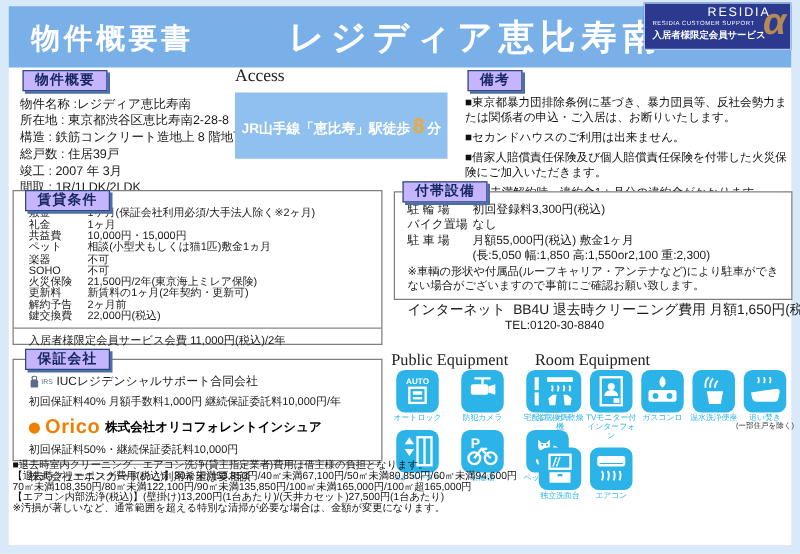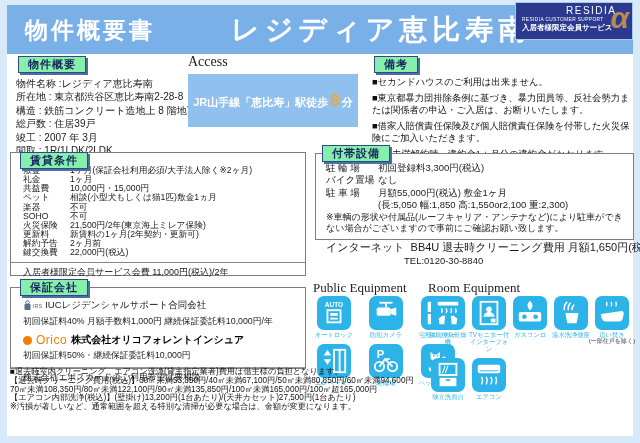--- a/index.html
+++ b/index.html
@@ -12,21 +12,21 @@
   .header-band { position:absolute; left:7px; top:5px; width:626px; height:49px; background:#7ab0e8; }
   .doc-type { position:absolute; left:18px; top:10px; font-size:23px; font-weight:bold; color:#fff; letter-spacing:3px; }
   .prop-name { position:absolute; left:224px; top:6px; font-size:28px; font-weight:bold; color:#fff; letter-spacing:5px; font-family:"Liberation Serif","DejaVu Serif",serif; white-space:nowrap; }
   .logo { position:absolute; right:7px; top:2px; width:118px; height:38px; background:#2b3a8f; border:1px solid #a9c9ec; padding:3px 5px 2px 6px; overflow:hidden; }
   .logo-brand { font-size:10px; font-weight:normal; color:#fff; letter-spacing:1.5px; line-height:10px;padding-left:44px; }
   .logo-support { font-size:4.8px; color:#fff; letter-spacing:.4px; line-height:6px; margin-top:1px; }
   .logo-service { font-size:7.5px; font-weight:bold; color:#fff; line-height:9px; margin-top:0; white-space:nowrap; }
   .logo-alpha { position:absolute; right:3px; top:-2px; font-size:30px; font-style:italic; font-weight:bold; color:#bd8f54; opacity:.95; }
 
   
-  .tab { position:absolute; background:#86efac; border:1px solid #2f4a7d; color:#14265c; font-weight:bold; font-size:11px; line-height:13px; padding:1px 9px; letter-spacing:1px; box-shadow:2px 2px 0 #4c6ea8; z-index:3; white-space:nowrap; }
+  .tab { position:absolute; background:#c4b5fd; border:1px solid #2f4a7d; color:#14265c; font-weight:bold; font-size:11px; line-height:13px; padding:1px 9px; letter-spacing:1px; box-shadow:2px 2px 0 #4c6ea8; z-index:3; white-space:nowrap; }
 
   .box { position:absolute; background:#fff; border:1px solid #7f7f7f; z-index:2; }
 
   
   #overview-lines { position:absolute; left:16px; top:77px; font-size:10px; line-height:13.4px; color:#1a1a1a; z-index:2; white-space:nowrap; }
 
   
   .access-title { position:absolute; left:188px; top:54px; font-size:14px; color:#222; font-family:"Liberation Serif","DejaVu Serif",serif; z-index:2; }
   .access-box { position:absolute; left:188px; top:74px; width:170px; height:53px; background:#8fc0ee; display:flex; align-items:center; justify-content:center; z-index:2; }
   .access-route { font-size:11px; font-weight:bold; color:#fff; white-space:nowrap; }
@@ -44,21 +44,21 @@
   .rt-label { width:47px; flex:none; }
   .rt-footer { border-top:1px solid #888; margin-top:4px; padding:3px 6px 0 12px; font-size:9px; color:#1a1a1a; white-space:nowrap; }
 
   
   .guarantor-box { left:10px; top:287px; width:296px; height:82px; padding:11px 10px 0 12px; }
   .g-line1 { display:flex; align-items:center; gap:3px; font-size:9.5px; color:#1a1a1a; }
   .irs-mark { display:inline-flex; align-items:center; gap:1px; color:#5a6b8c; font-size:5.5px; }
   .g-terms { font-size:8.8px; color:#1a1a1a; margin-top:4px; white-space:nowrap; }
   .g-line2 { display:flex; align-items:center; gap:4px; margin-top:5px; }
   .orico-dot { width:9px; height:9px; border-radius:50%; background:#f07f00; flex:none; }
-  .orico-brand { font-size:12px; font-weight:normal; color:#f07f00; letter-spacing:.5px; }
+  .orico-brand { font-size:16px; font-weight:bold; color:#f07f00; letter-spacing:.5px; }
   .g-name2 { font-size:10px; font-weight:bold; color:#000; }
   .g-note { border-top:1px solid #999; margin:5px -10px 0 -12px; padding:4px 10px 0 12px; font-size:8.8px; color:#1a1a1a; }
 
   
   .facilities-box { left:315px; top:153px; width:319px; height:87px; padding:8px 6px 0 10px; }
   .fac-row { display:flex; font-size:9.5px; line-height:12.3px; color:#1a1a1a; white-space:nowrap; }
   .fac-label { width:52px; flex:none; }
   .fac-note { font-size:9px; line-height:11px; color:#1a1a1a; margin-top:1px; }
   .fac-internet { display:flex; gap:6px; font-size:11px; color:#1a1a1a; margin-top:6px; white-space:nowrap;align-items:flex-end; }
   .fac-tel { font-size:9.5px; color:#1a1a1a; margin-left:78px; }
@@ -107,22 +107,22 @@
 
   <div class="access-title">Access</div>
   <div class="access-box">
     <span class="access-route">
       <span>JR山手線「恵比寿」駅徒歩</span><span class="access-minutes">8</span><span>分</span>
     </span>
   </div>
 
   <div class="tab" style="left:374px; top:56px;">備考</div>
   <div id="remarks-list">
+      <div class="remark">■東京都暴力団排除条例に基づき、暴力団員等、反社会勢力または関係者の申込・ご入居は、お断りいたします。</div>
       <div class="remark">■セカンドハウスのご利用は出来ません。</div>
-      <div class="remark">■東京都暴力団排除条例に基づき、暴力団員等、反社会勢力または関係者の申込・ご入居は、お断りいたします。</div>
       <div class="remark">■借家人賠償責任保険及び個人賠償責任保険を付帯した火災保険にご加入いただきます。</div>
       <div class="remark">■1年未満解約時、違約金1ヵ月分の違約金がかかります。</div>
     </div>
 
   <div class="tab" style="left:20px; top:152px;">賃貸条件</div>
   <div class="box rental-box">
     <div class="rt-rows" id="rental-rows">
         <div class="rt-row">
           <span class="rt-label">敷金</span>
           <span class="rt-value">1ヶ月(保証会社利用必須/大手法人除く※2ヶ月)</span>

